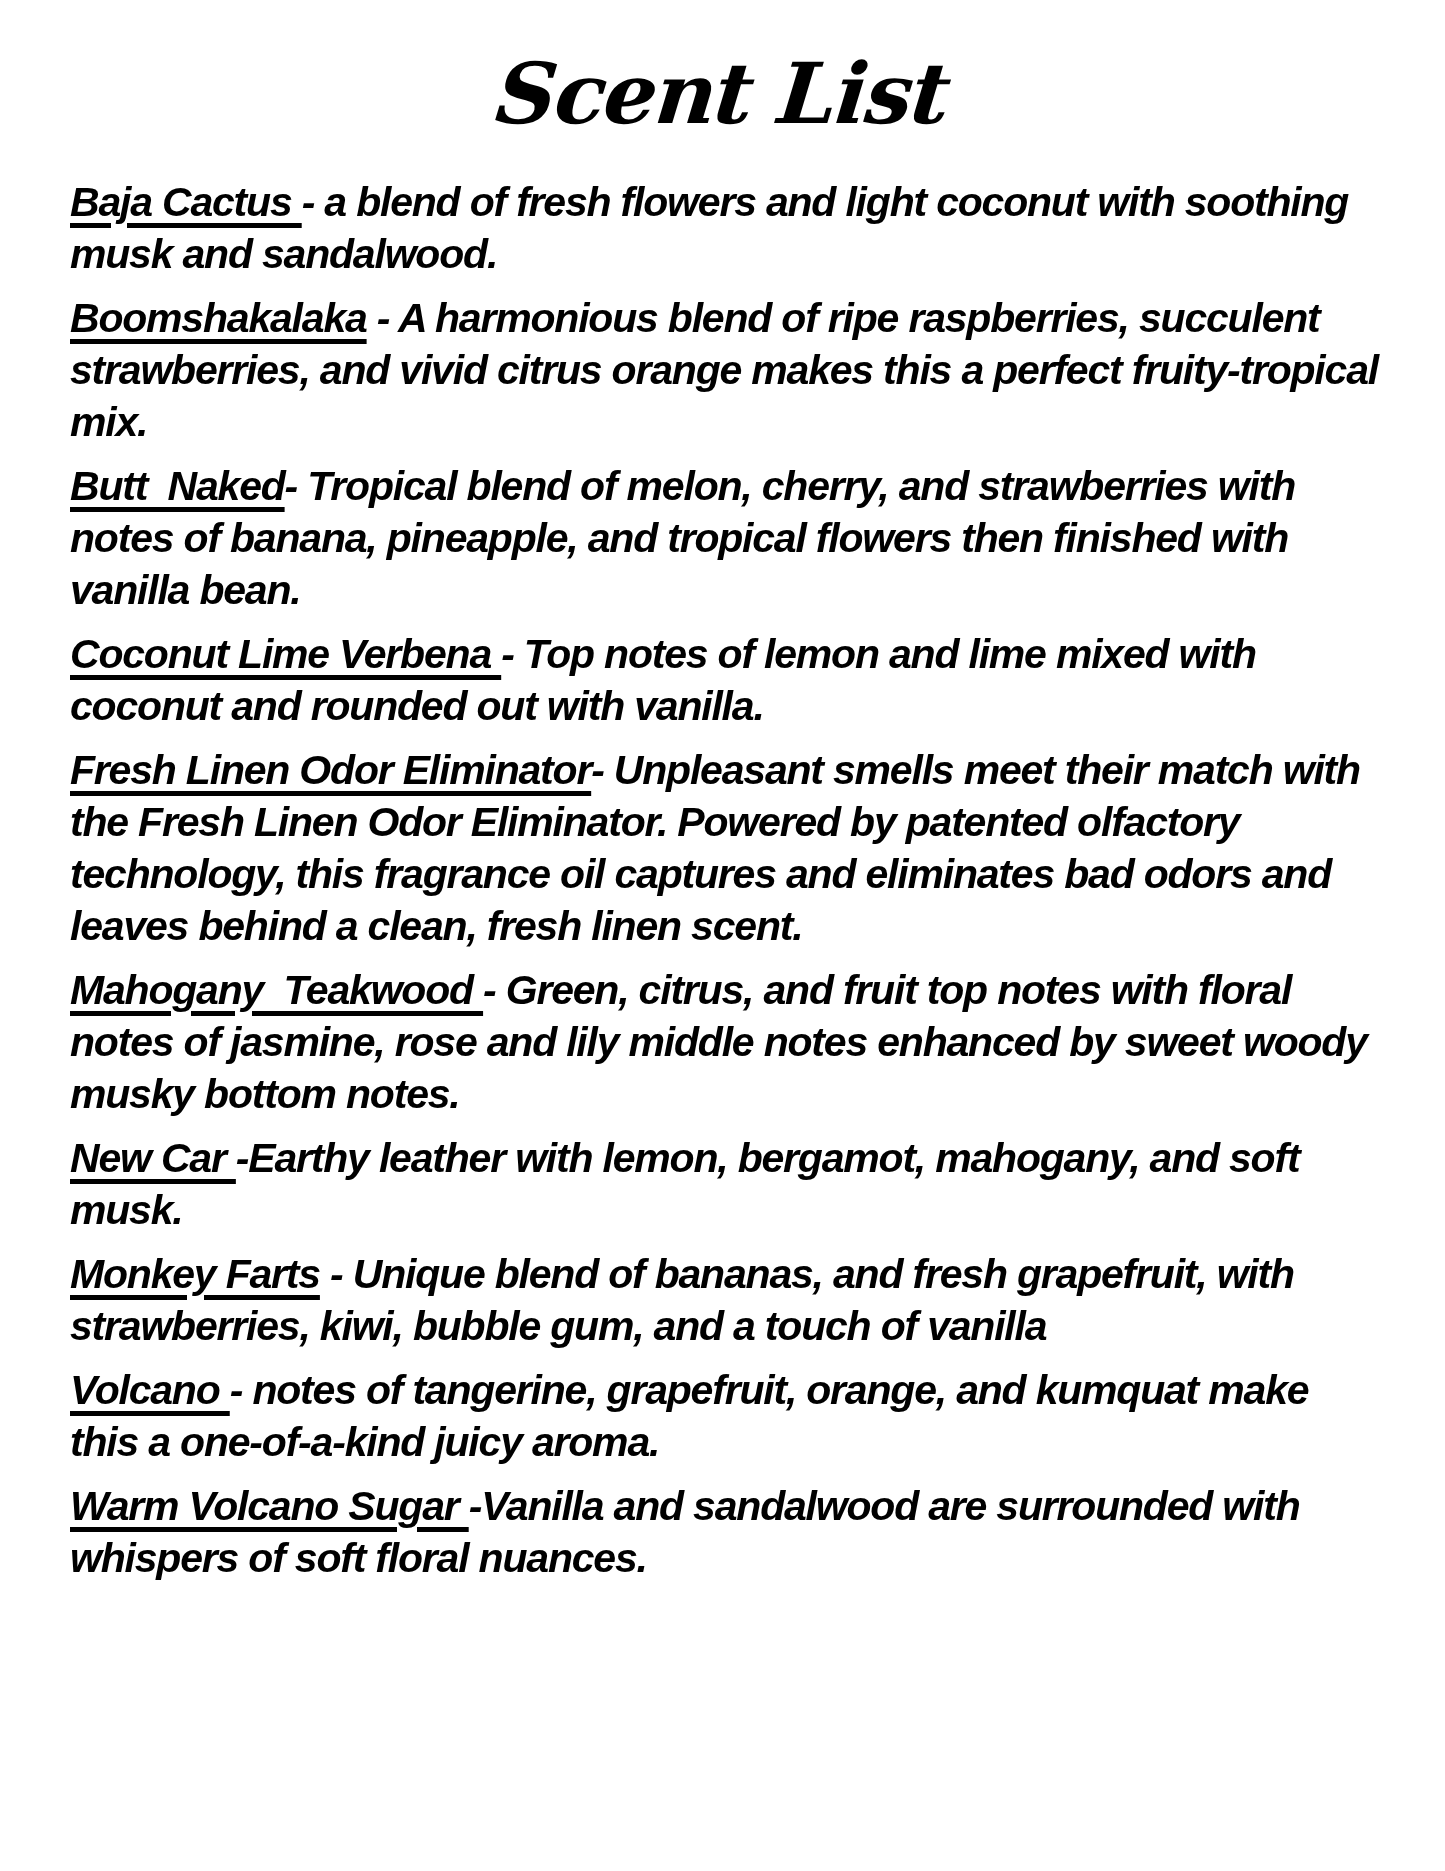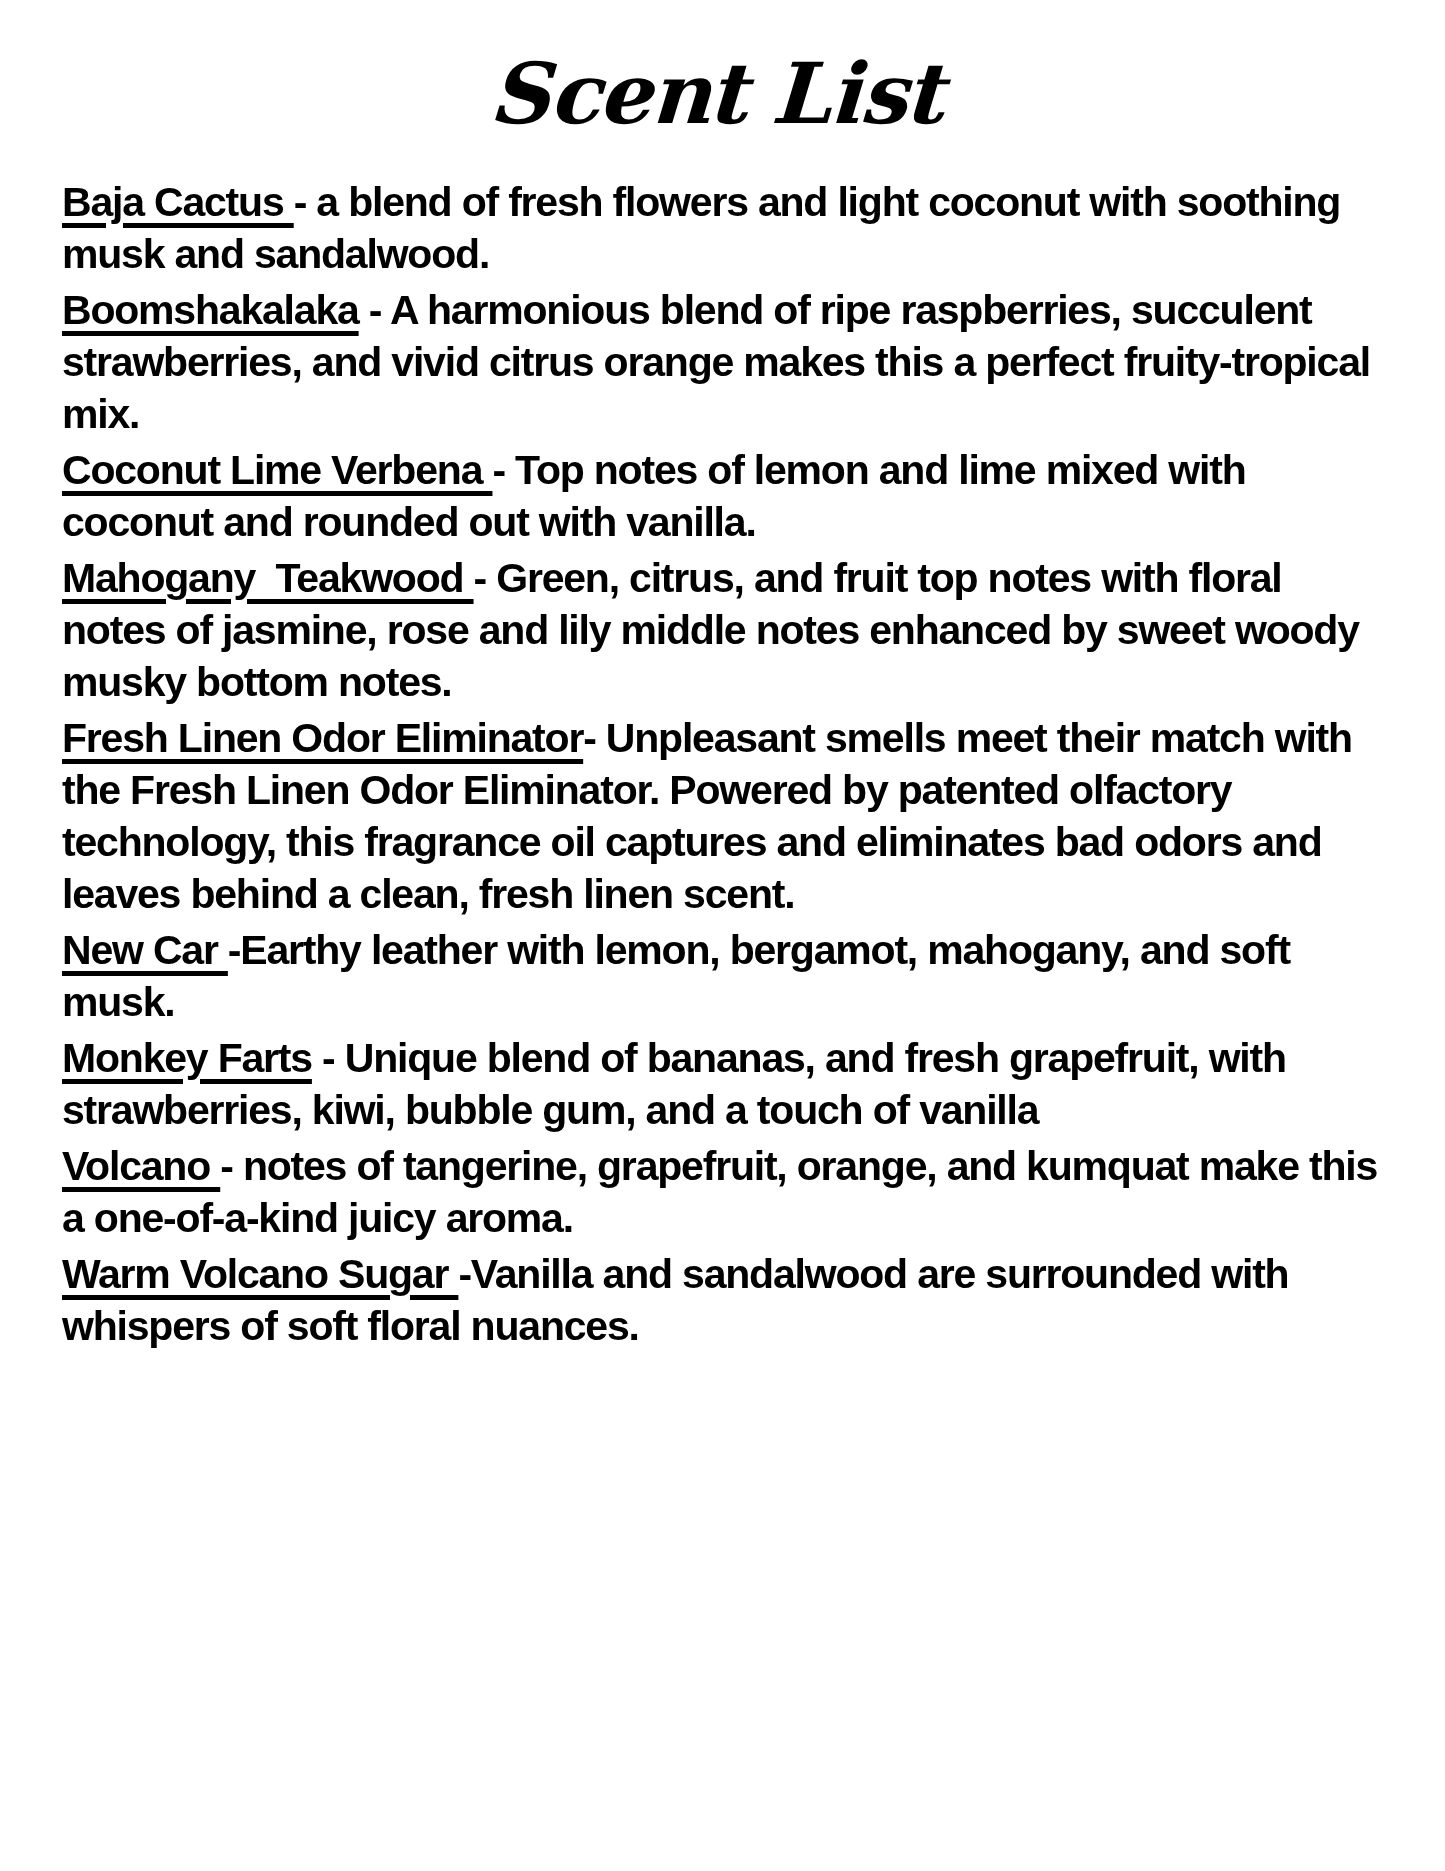--- a/index.html
+++ b/index.html
@@ -31,46 +31,48 @@
     margin: 36px 55px 0 58px;
     width: 1334px;
     font-family: "Liberation Sans", sans-serif;
     font-weight: 700;
     font-size: 41px;
     line-height: 52px;
     letter-spacing: -1.2px;
     color: #000000;
   }
   .scent {
-    margin: 4px;
+    margin: 12px;
     white-space: pre-wrap;
+    font-style: italic;
   }
   .scent-name {
     text-decoration: underline;
     text-decoration-thickness: 4.5px;
     text-underline-offset: 7px;
   }
 </style>
 </head>
 <body style="background: rgb(255, 255, 255);">
 
 <div class="page" style="background: rgb(255, 255, 255); color: rgb(0, 0, 0);">
   <h1 class="title">Scent List</h1>
   <div class="scent-list" id="scent-list">
   <p class="scent"><span class="scent-name">Baja Cactus </span><span class="scent-desc">- a blend of fresh flowers and light coconut with soothing musk and sandalwood.</span></p>
 
   <p class="scent"><span class="scent-name">Boomshakalaka</span><span class="scent-desc"> - A harmonious blend of ripe raspberries, succulent strawberries, and vivid citrus orange makes this a perfect fruity-tropical mix.</span></p>
 
+  <p class="scent"><span class="scent-name">Butt  Naked</span><span class="scent-desc">- Tropical blend of melon, cherry, and strawberries with notes of banana, pineapple, and tropical flowers then finished with vanilla bean.</span></p>
 
   <p class="scent"><span class="scent-name">Coconut Lime Verbena </span><span class="scent-desc">- Top notes of lemon and lime mixed with coconut and rounded out with vanilla.</span></p>
 
 
+  <p class="scent"><span class="scent-name">Fresh Linen Odor Eliminator</span><span class="scent-desc">- Unpleasant smells meet their match with the Fresh Linen Odor Eliminator. Powered by patented olfactory technology, this fragrance oil captures and eliminates bad odors and leaves behind a clean, fresh linen scent.</span></p>
+
   <p class="scent"><span class="scent-name">Mahogany  Teakwood </span><span class="scent-desc">- Green, citrus, and fruit top notes with floral notes of jasmine, rose and lily middle notes enhanced by sweet woody musky bottom notes.</span></p>
-
-  <p class="scent"><span class="scent-name">Fresh Linen Odor Eliminator</span><span class="scent-desc">- Unpleasant smells meet their match with the Fresh Linen Odor Eliminator. Powered by patented olfactory technology, this fragrance oil captures and eliminates bad odors and leaves behind a clean, fresh linen scent.</span></p>
 
   <p class="scent"><span class="scent-name">New Car </span><span class="scent-desc">-Earthy leather with lemon, bergamot, mahogany, and soft musk.</span></p>
 
   <p class="scent"><span class="scent-name">Monkey Farts</span><span class="scent-desc"> - Unique blend of bananas, and fresh grapefruit, with strawberries, kiwi, bubble gum, and a touch of vanilla</span></p>
 
   <p class="scent"><span class="scent-name">Volcano </span><span class="scent-desc">- notes of tangerine, grapefruit, orange, and kumquat make this a one-of-a-kind juicy aroma.</span></p>
 
   <p class="scent"><span class="scent-name">Warm Volcano Sugar </span><span class="scent-desc">-Vanilla and sandalwood are surrounded with whispers of soft floral nuances.</span></p>
 </div>
 </div>

